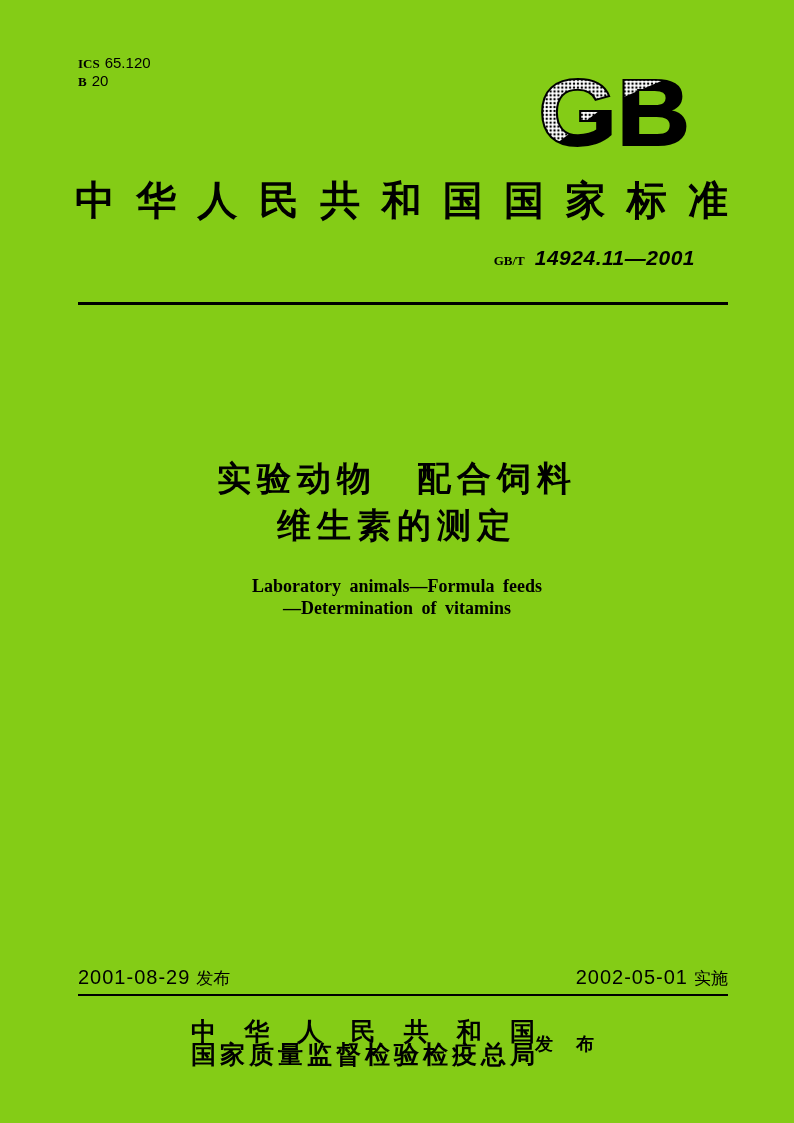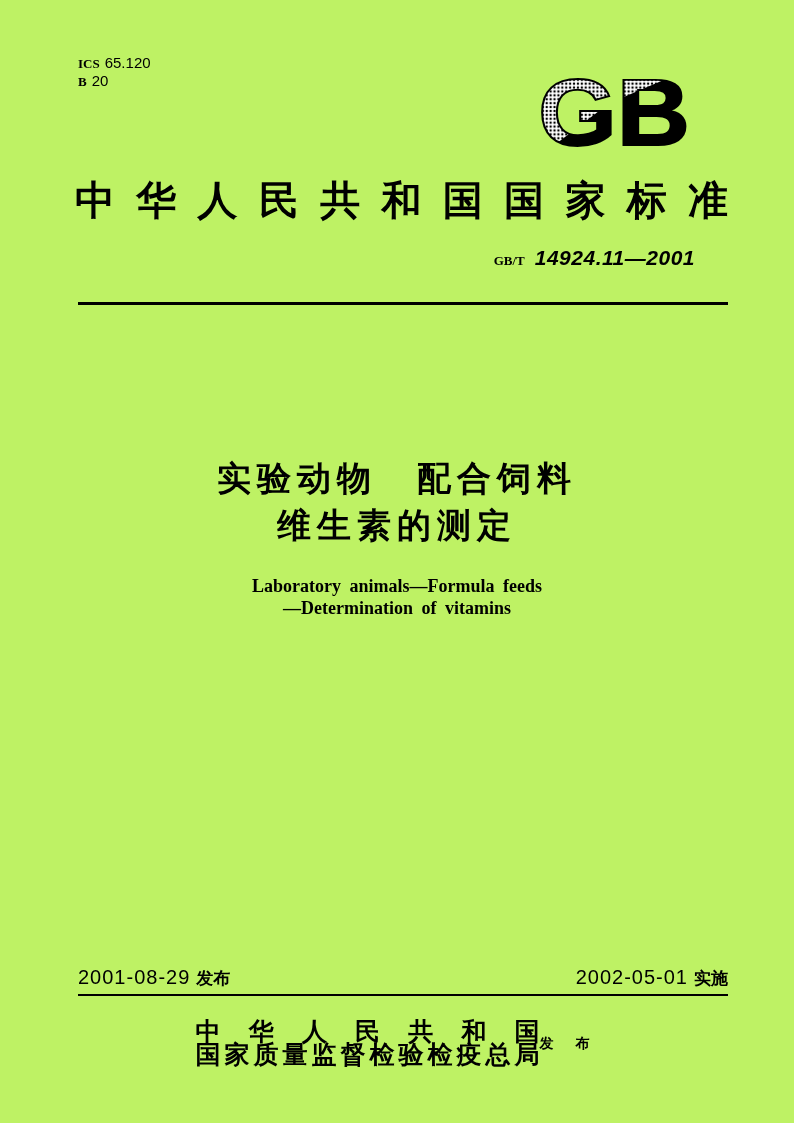--- a/index.html
+++ b/index.html
@@ -2,21 +2,21 @@
 <html><head>
 <meta charset="utf-8">
 <style>
   * { margin: 0; padding: 0; box-sizing: border-box; }
   html, body { background: #ffffff; }
   .page {
     position: relative;
     width: 794px;
     height: 1123px;
     margin: 0 auto;
-    background: #bef264;
+    background: #84cc16;
     color: #000000;
     overflow: hidden;
     font-family: "Liberation Serif", serif;
   }
 
   
   .ics-block {
     position: absolute;
     left: 78px;
     top: 54px;
@@ -126,21 +126,21 @@
     justify-content: space-between;
     align-items: baseline;
   }
   .date-value {
     font-family: "Liberation Sans", sans-serif;
     font-size: 20px;
     letter-spacing: 1px;
   }
   .date-label {
     font-family: "Liberation Sans", sans-serif;
-    font-weight: bold;
+    font-weight: normal;
     font-size: 17px;
     margin-left: 6px;
     text-align: right;
   }
 
   
   .publisher {
     position: absolute;
     left: 0;
     right: 0;
@@ -157,21 +157,21 @@
     line-height: 23px;
   }
   .pub-line {
     text-align: justify;
     text-align-last: justify;
     white-space: nowrap;
   }
   .publish-label {
     font-family: "Liberation Sans", sans-serif;
     font-weight: bold;
-    font-size: 14px;
+    font-size: 18px;
     letter-spacing: 9px;
     white-space: nowrap;
     margin-top: 2px;
   }
 </style>
 </head>
 <body>
 
 <div class="page">
 

